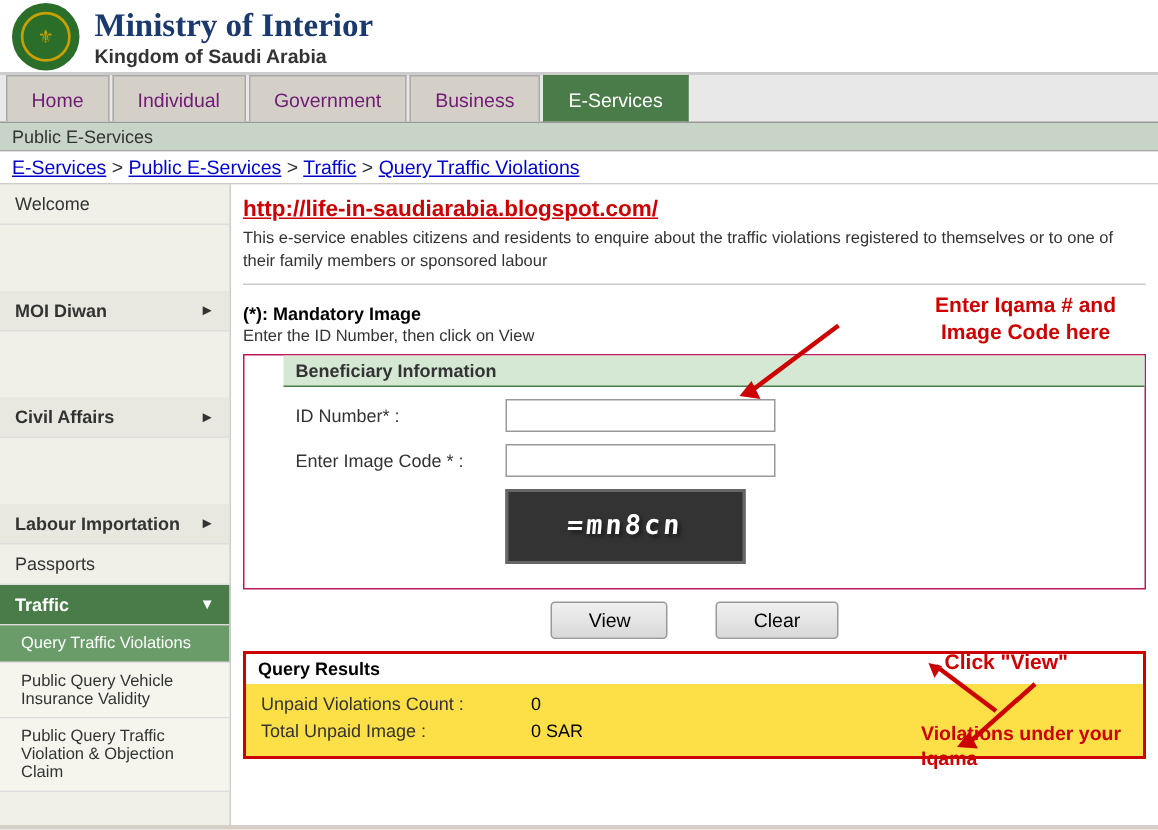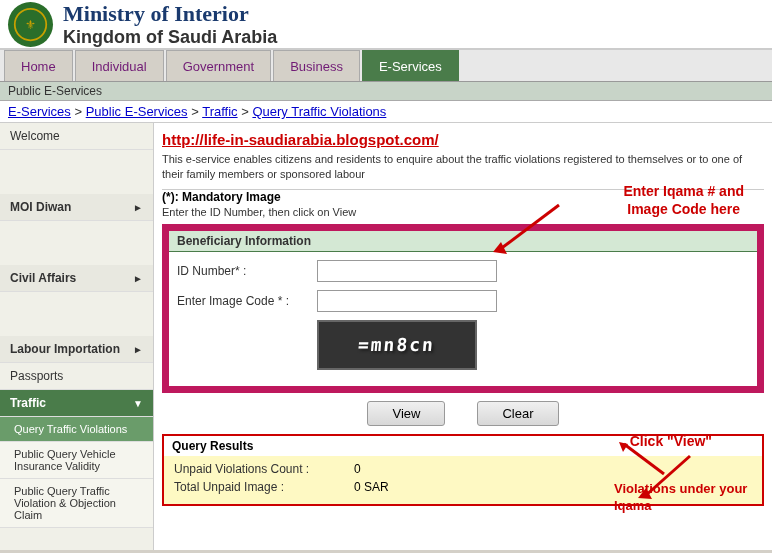--- a/index.html
+++ b/index.html
@@ -4,21 +4,21 @@
   <style>
     * { margin: 0; padding: 0; box-sizing: border-box; }
     body { font-family: Arial, sans-serif; font-size: 13px; background: #d4d0c8; width: 772px; height: 553px; overflow: hidden; }
 
     
     .header { background: white; display: flex; align-items: center; padding: 4px 8px; border-bottom: 2px solid #ccc; height: 50px; }
     .header-logo { width: 45px; height: 45px; background: #2a6e2a; border-radius: 50%; display: flex; align-items: center; justify-content: center; margin-right: 10px; flex-shrink: 0; }
     .header-logo svg { width: 35px; height: 35px; }
     .header-text { }
     .header-title { font-size: 22px; font-weight: bold; color: #1a3a6e; font-family: 'Times New Roman', serif; }
-    .header-subtitle { font-size: 18px; color: #333; font-weight: bold; }
+    .header-subtitle { font-size: 13px; color: #333; font-weight: bold; }
 
     
     .nav { background: #e8e8e8; border-bottom: 1px solid #999; display: flex; align-items: stretch; height: 32px; }
     .nav-tab { padding: 6px 16px; font-size: 13px; cursor: pointer; border: 1px solid #aaa; border-bottom: none; margin-right: 2px; background: #d4d0c8; display: flex; align-items: center; color: #701a75; text-decoration: none; }
     .nav-tab:first-child { margin-left: 4px; }
     .nav-tab.active { background: #4a7c4a; color: white; border-color: #4a7c4a; }
 
     
     .sub-header { background: #c8d4c8; padding: 2px 8px; font-size: 12px; color: #333; border-bottom: 1px solid #aaa; }
 
@@ -36,38 +36,38 @@
     .sidebar-item.section-header { font-weight: bold; background: #e8e8e0; margin-top: 44px; }
     .sidebar-item.active-section { background: #4a7c4a; color: white; font-weight: bold; }
     .sidebar-item.sub-item { padding-left: 14px; font-size: 11px; background: #f5f5ee; }
     .sidebar-item.sub-item.active { background: #6a9c6a; color: white; }
     .sidebar-arrow { font-size: 10px; }
 
     
     .main { flex: 1; background: white; overflow-y: auto; padding: 8px; position: relative; }
 
     .blog-link { color: #cc0000; font-size: 15px; font-weight: bold; text-decoration: underline; display: block; margin-bottom: 4px; }
-    .description { font-size: 11px; color: #333; line-height: 1.4; margin-bottom: 0; border-bottom: 1px solid #ccc; padding-bottom: 6px; }
-
-    
-    .form-section { border: 7px solid #be185d; margin-bottom: 8px; }
+    .description { font-size: 11px; color: #333; line-height: 1.4; margin-bottom: 12px; border-bottom: 1px solid #ccc; padding-bottom: 6px; }
+
+    
+    .form-section { border: 1px solid #be185d; margin-bottom: 8px; padding-left: 26px; }
     .form-section-title { background: #d4e8d4; padding: 3px 8px; font-size: 12px; font-weight: bold; color: #333; border-bottom: 1px solid #4a7c4a; }
     .form-body { padding: 8px; }
     .form-row { display: flex; align-items: center; margin-bottom: 8px; }
     .form-label { width: 140px; font-size: 12px; color: #333; }
     .form-input { border: 1px solid #999; padding: 2px 4px; font-size: 12px; width: 180px; height: 22px; }
     .captcha-box { width: 160px; height: 50px; background: #333; display: flex; align-items: center; justify-content: center; margin-left: 0; border: 2px solid #666; }
     .captcha-text { color: white; font-size: 18px; font-family: monospace; font-weight: bold; transform: skewX(-5deg); letter-spacing: 2px; text-shadow: 2px 2px 3px rgba(0,0,0,0.5); }
 
     
     .button-row { display: flex; justify-content: center; gap: 32px; margin: 8px 0; }
     .btn { padding: 4px 24px; font-size: 13px; cursor: pointer; border: 1px solid #999; background: linear-gradient(to bottom, #f0f0f0, #d8d8d8); color: #000; border-radius: 3px; }
 
     
-    .results-section { border: 2px solid #cc0000; background: #fef9c3; margin-top: 4px; }
+    .results-section { border: 2px solid #cc0000; background: #fde047; margin-top: 4px; }
     .results-title { background: white; padding: 3px 8px; font-size: 12px; font-weight: bold; color: #000; }
     .results-body { padding: 6px 10px; }
     .results-row { display: flex; font-size: 12px; margin-bottom: 4px; }
     .results-label { width: 180px; color: #333; }
     .results-value { color: #000; font-weight: normal; }
   </style>
 </head>
 <body>
 
 <div class="header">

